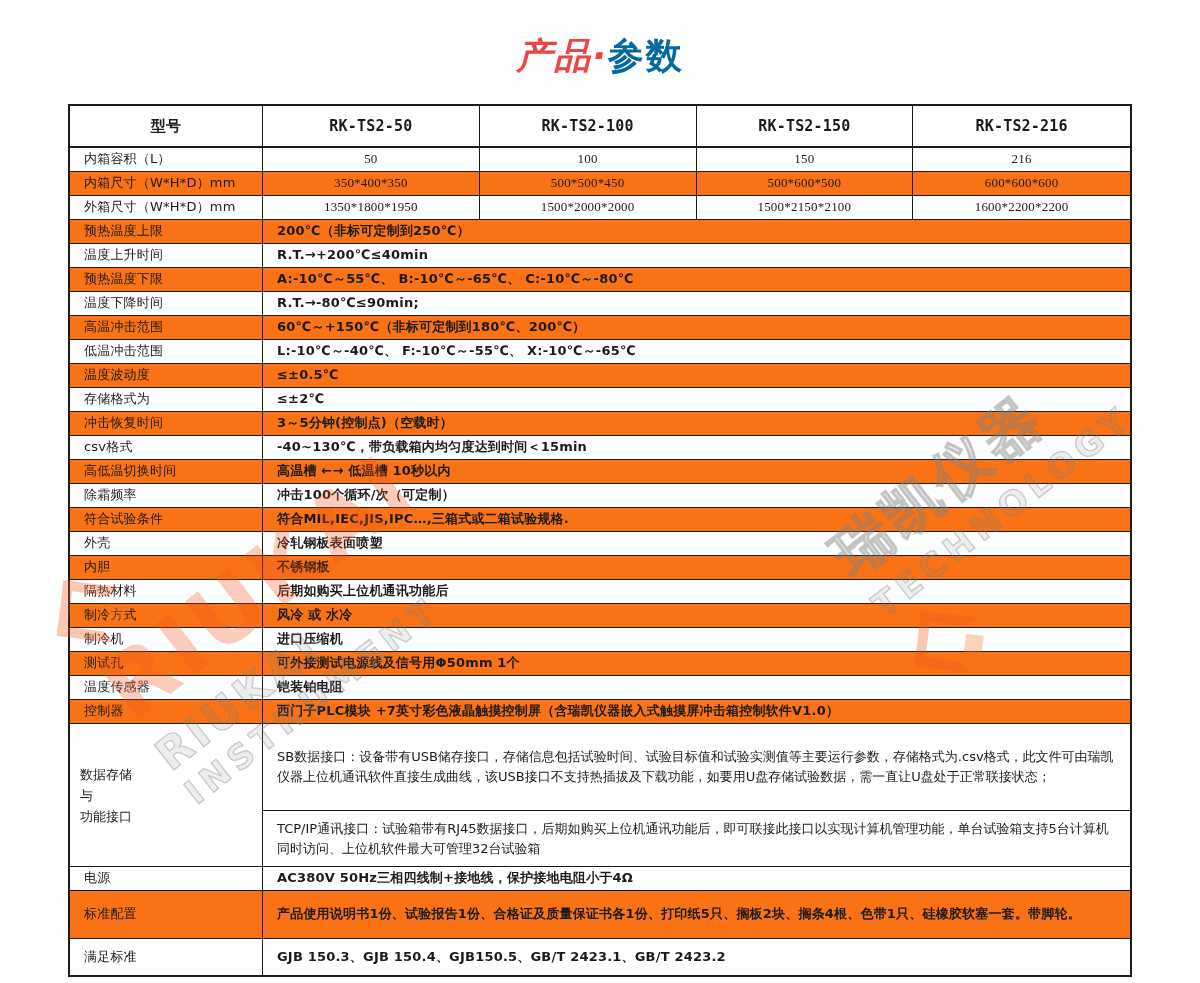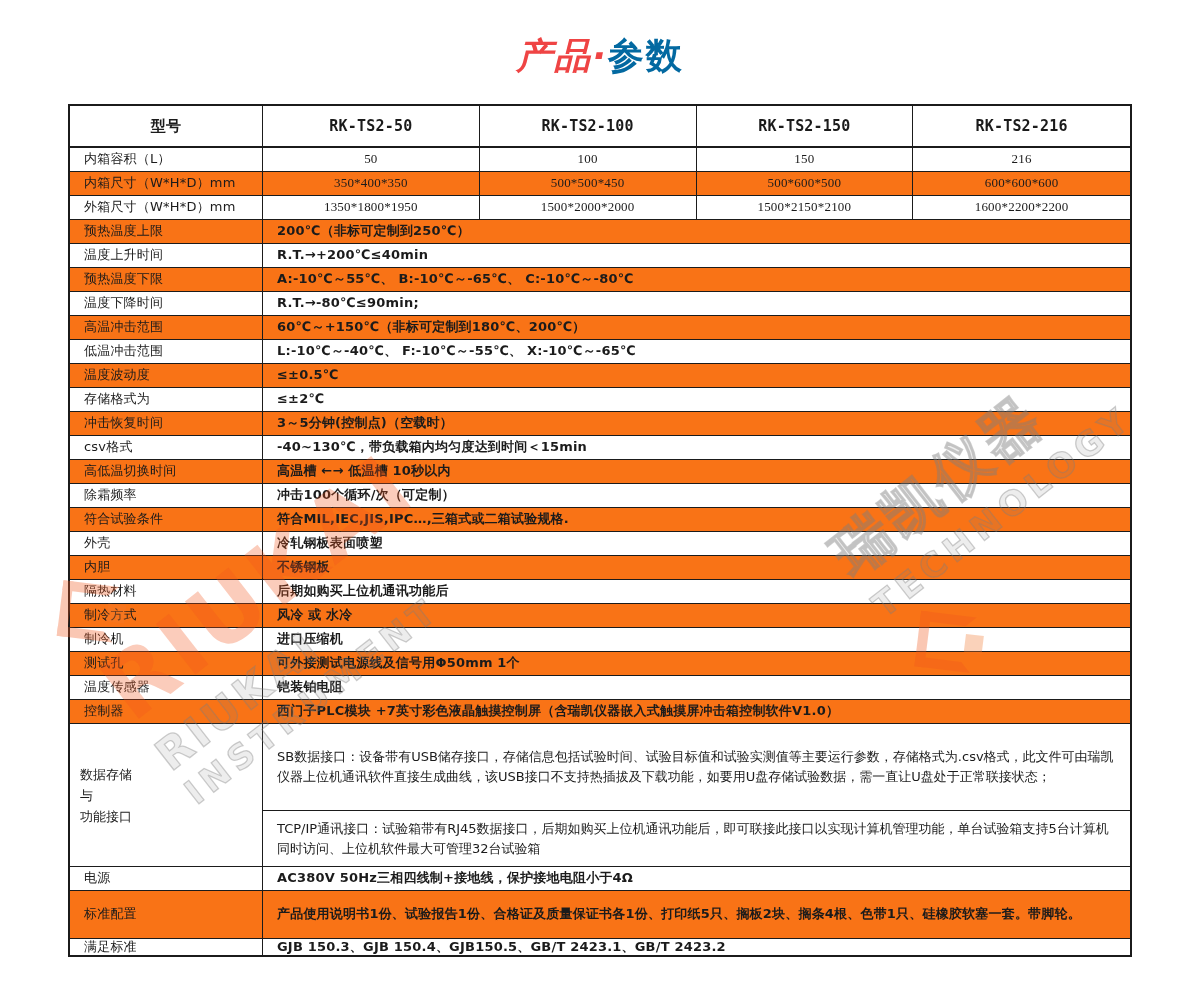--- a/index.html
+++ b/index.html
@@ -13,21 +13,21 @@
   .title .rest{color:#0369a1;}
 
   
   .spec-table{position:absolute;left:68px;top:104px;width:1064px;
               border:2px solid #1b1b1b;box-sizing:border-box;background:#ffffff;}
   .trow{display:grid;grid-template-columns:193px 1fr 1fr 1fr 1fr;
         border-bottom:1px solid #1b1b1b;box-sizing:border-box;background:#ffffff;}
   .trow:last-child{border-bottom:none;}
   .trow.shade{background:#f97316;}
   .trow.header-row{height:42px;border-bottom:2px solid #1b1b1b;}
-  .h24{height:24px;} .h48{height:48px;text-align:center;} .h28{height:16px;border-radius:12px;}
+  .h24{height:24px;} .h48{height:48px;text-align:center;} .h28{height:36px;border-radius:12px;}
   .cell{display:flex;align-items:center;box-sizing:border-box;
         font-size:13px;line-height:1.25;letter-spacing:.2px;overflow:hidden;}
   .cell:not(:last-child){border-right:1px solid #1b1b1b;}
   .label-cell{padding-left:14px;}
   .center{justify-content:center;text-align:center;}
   .bold{font-weight:700;}
   .header-row .cell{font-size:15px;font-family:"DejaVu Sans Mono","Liberation Mono",monospace;}
   .value-cell{grid-column:2 / -1;padding-left:14px;padding-right:10px;font-weight:bold;}
   .num-cell{font-family:Liberation Serif, serif;font-size:13px;}
 

